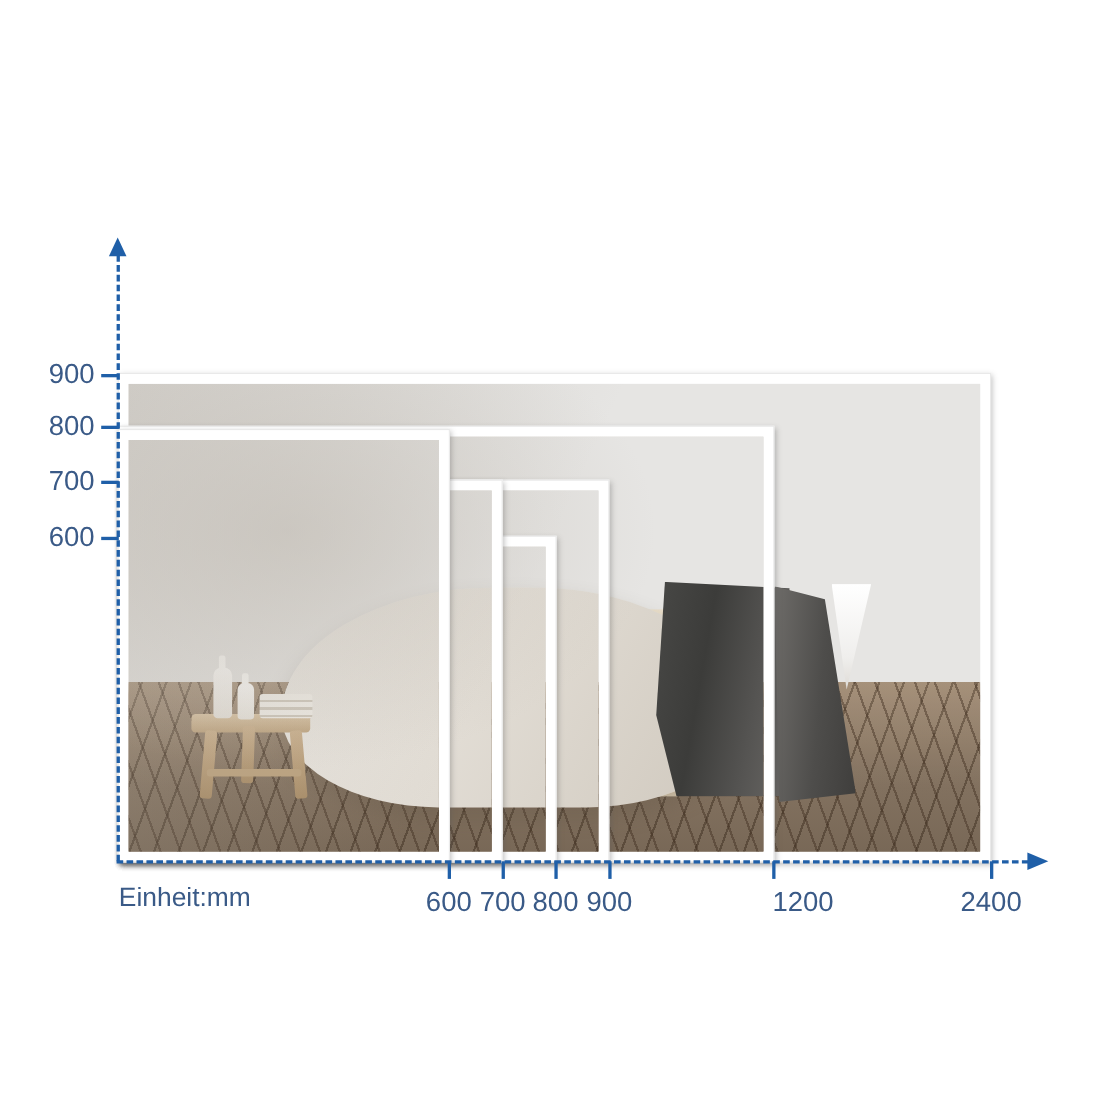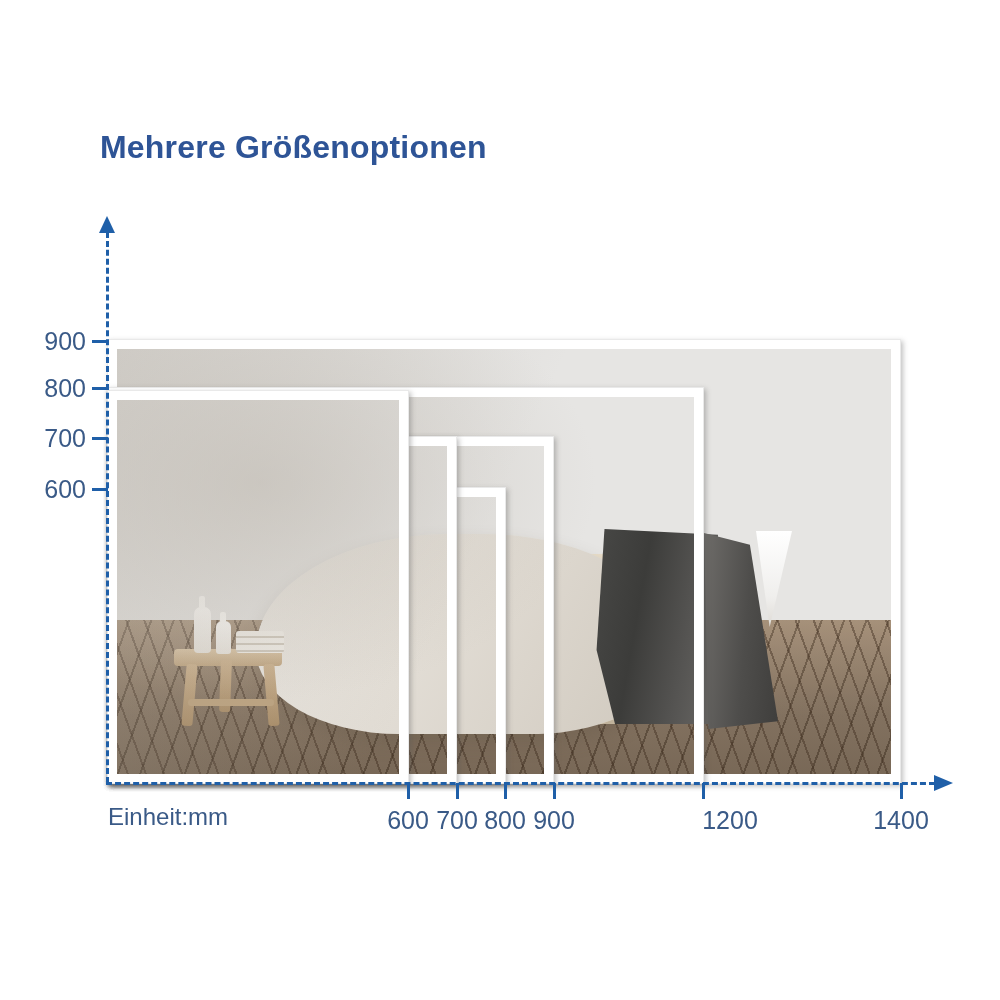--- a/index.html
+++ b/index.html
@@ -241,21 +241,20 @@
     left: 430px; top: 205px;
     width: 70px; height: 170px;
     background: linear-gradient(to bottom, #e8ddc9, #d9cbb2);
   }
 </style>
 </head>
 <body>
 
 <div id="stage">
 
-  <div id="page-title">Mehrere Größenoptionen</div>
 
   <div class="mirror" style="left:107px; top:339px; width:794px; height:445px;">
     <div class="mirror-glass">
       <div class="scene" style="--sx:-1px; --sy:0px;">
         <div class="cream-panel"></div>
         <div class="tub"></div>
         <div class="stool-top"></div>
         <div class="stool-leg l1"></div>
         <div class="stool-leg l2"></div>
         <div class="stool-leg l3"></div>
@@ -381,17 +380,17 @@
   <div class="x-tick" style="left:504px;"></div>
   <div class="x-tick" style="left:553px;"></div>
   <div class="x-tick" style="left:702px;"></div>
   <div class="x-tick" style="left:900px;"></div>
 
   <div class="x-label" style="left:408px;">600</div>
   <div class="x-label" style="left:457px;">700</div>
   <div class="x-label" style="left:505px;">800</div>
   <div class="x-label" style="left:554px;">900</div>
   <div class="x-label" style="left:730px;">1200</div>
-  <div class="x-label" style="left:901px;">1400</div>
+  <div class="x-label" style="left:901px;">2400</div>
 
   <div id="unit-label">Einheit:mm</div>
 
 </div>
 
 </body></html>

